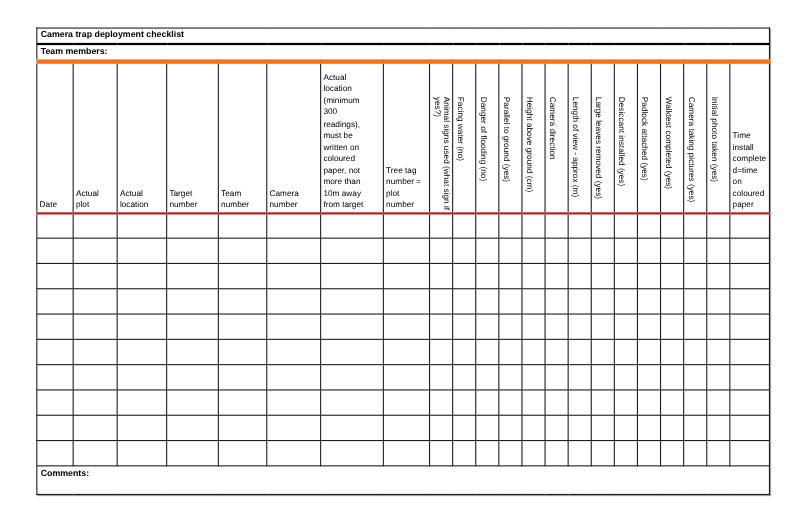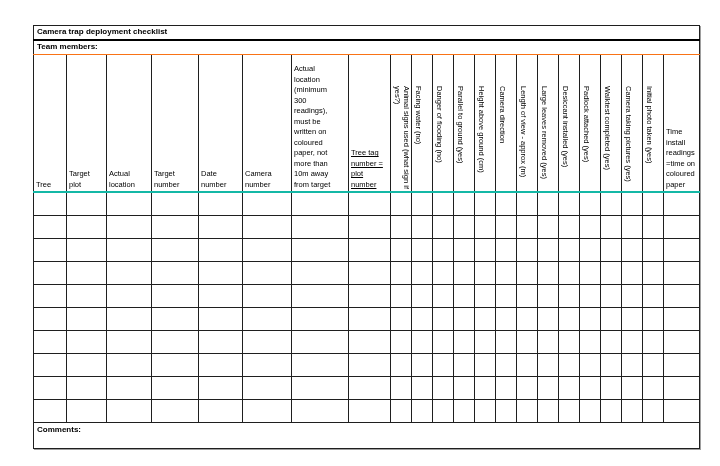--- a/index.html
+++ b/index.html
@@ -40,36 +40,36 @@
     font-size: 8px; font-weight: bold;
     vertical-align: middle;
     padding-left: 3px;
     border-bottom: 2px solid #000000;
   }
   tr.team-row { height: 12px; }
   tr.team-row td {
     font-size: 8px; font-weight: bold;
     vertical-align: middle;
     padding-left: 3px;
-    border-bottom: 1px solid #f97316;
+    border-bottom: 4px solid #f97316;
     margin-left: 36px;
   }
   tr.header-row { height: 138px; }
-  tr.header-row td { border-bottom: 2px solid #14b8a6; }
+  tr.header-row td { border-bottom: 2px solid #b91c1c; }
   td.horiz { vertical-align: bottom; }
   td.vert  { vertical-align: top; padding: 2px 1px; }
   .vtext {
     writing-mode: vertical-rl;
     height: 104px;
     line-height: 1.2;
     font-size: 7.5px;
   }
   .htext { line-height: 1.4; }
   .col-actual-location .htext { max-width: 45px; }
-  .col-tree-tag-number .htext { max-width: 36px; text-decoration: underline; }
+  .col-tree-tag-number .htext { max-width: 36px; }
   tr.data-row { height: 23px; }
   tr.data-row td { border-top: 1px solid #5a5a5a; }
   tr.comments-row { height: 26px; }
   tr.comments-row td {
     font-size: 8px; font-weight: bold;
     vertical-align: top;
     padding-top: 2px; padding-left: 3px;
     border-top: 1px solid #333333;
   }
 </style>
@@ -104,33 +104,33 @@
       </colgroup>
     <tbody>
       <tr class="title-row">
         <td colspan="22">Camera trap deployment checklist</td>
       </tr>
       <tr class="team-row">
         <td colspan="22">Team members:</td>
       </tr>
       <tr class="header-row" id="header-row">
           <td class="horiz col-date">
-            <div class="htext">Tree</div>
+            <div class="htext">Date</div>
           </td>
           <td class="horiz col-target-plot">
-            <div class="htext">Target plot</div>
+            <div class="htext">Actual plot</div>
           </td>
           <td class="horiz col-target-location">
             <div class="htext">Actual location</div>
           </td>
           <td class="horiz col-camera-number">
             <div class="htext">Target number</div>
           </td>
           <td class="horiz col-card-number">
-            <div class="htext">Date number</div>
+            <div class="htext">Team number</div>
           </td>
           <td class="horiz col-padlock-number">
             <div class="htext">Camera number</div>
           </td>
           <td class="horiz col-actual-location">
             <div class="htext">Actual location (minimum 300 readings), must be written on coloured paper, not more than 10m away from target</div>
           </td>
           <td class="horiz col-tree-tag-number">
             <div class="htext">Tree tag number = plot number</div>
           </td>
@@ -167,21 +167,21 @@
           <td class="vert col-walktest-completed">
             <div class="vtext">Walktest completed (yes)</div>
           </td>
           <td class="vert col-camera-taking-pictures">
             <div class="vtext">Camera taking pictures (yes)</div>
           </td>
           <td class="vert col-initial-photo-taken">
             <div class="vtext">Initial photo taken (yes)</div>
           </td>
           <td class="horiz col-time-install-completed">
-            <div class="htext">Time install readings=time on coloured paper</div>
+            <div class="htext">Time install completed=time on coloured paper</div>
           </td>
         </tr>
       <tr class="data-row">
           <td></td>
           <td></td>
           <td></td>
           <td></td>
           <td></td>
           <td></td>
           <td></td>

